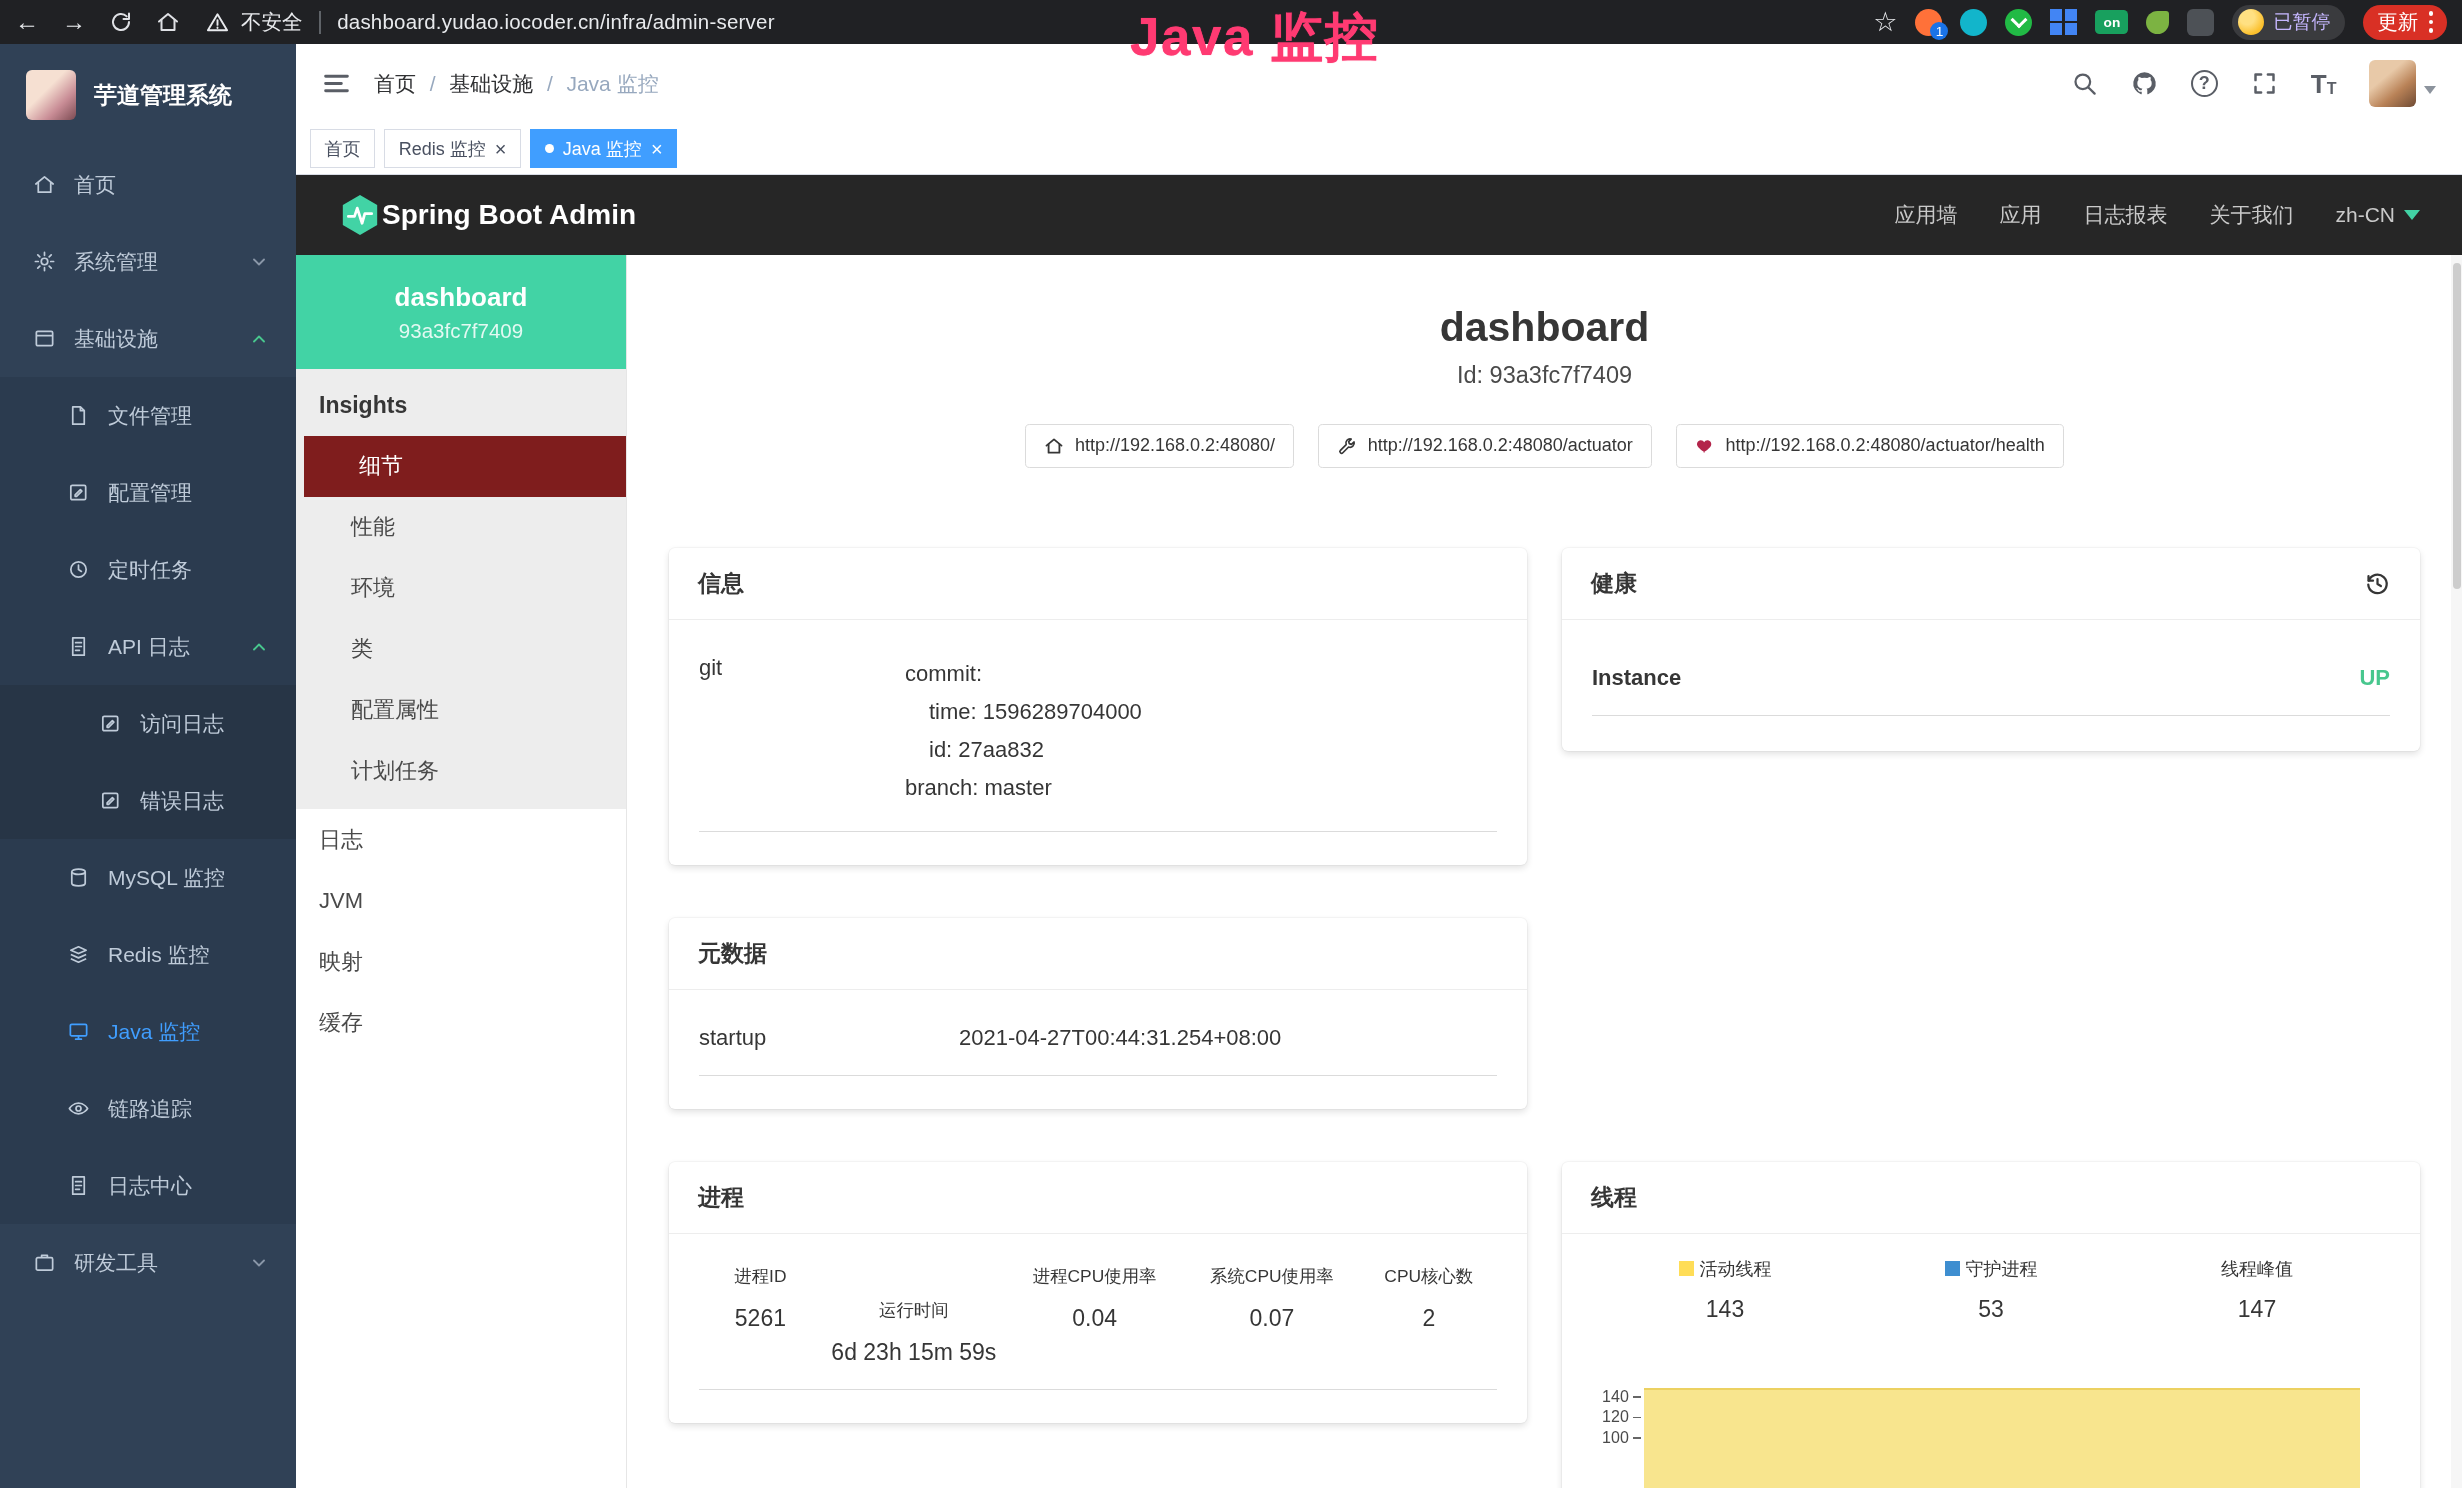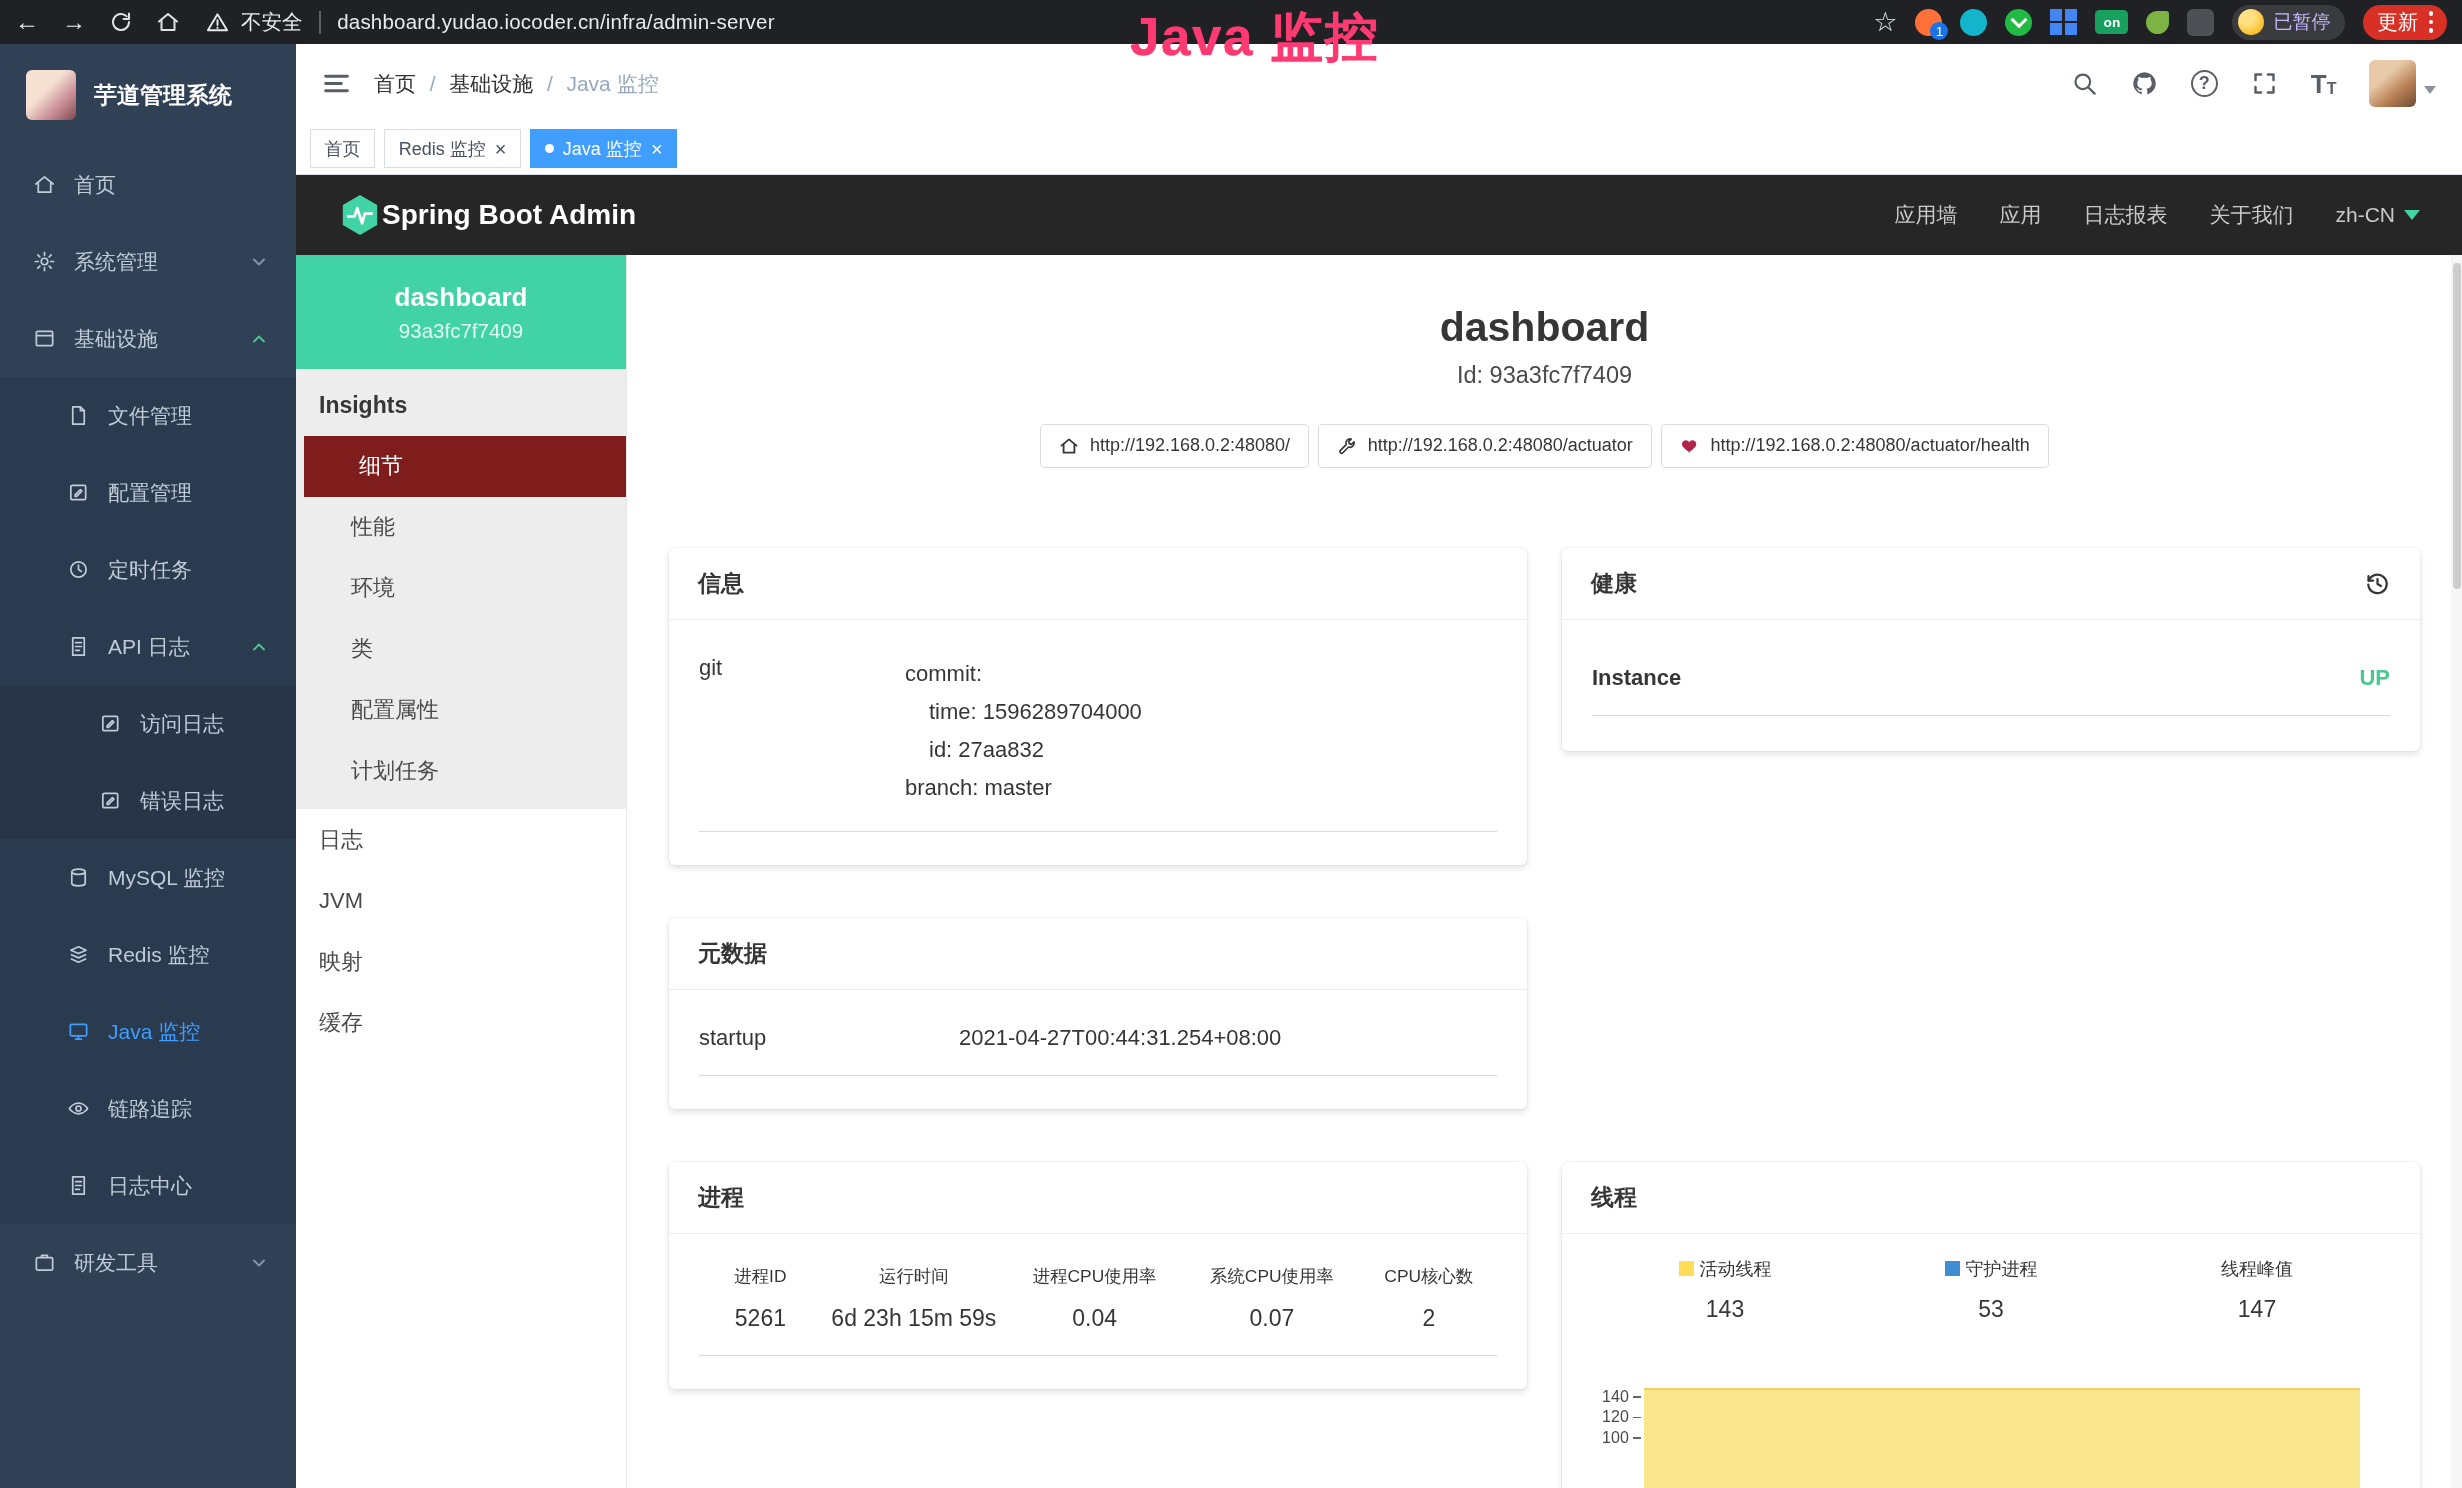--- a/index.html
+++ b/index.html
@@ -95,21 +95,21 @@
   .insights { background:#ededed; padding-bottom:7.6px; }
   .insights-label { padding:23px 23px 16.7px; font-size:23px; font-weight:700; color:#363636; }
   .ins-item { height:61px; display:flex; align-items:center; padding-left:55px; font-size:22px; color:#4a4a4a; cursor:pointer; }
   .ins-item.active { background:#7f1d1d; color:#fff;margin-left:8px; }
   .side-item { height:61px; display:flex; align-items:center; padding-left:23px; font-size:22px; color:#4a4a4a; cursor:pointer; }
 
   
   .sba-main { flex:1; min-width:0; padding:0 42px; overflow:hidden; }
   .detail-title { margin-top:49px; text-align:center; font-size:41px; font-weight:700; color:#363636; }
   .detail-id { margin-top:10.6px; text-align:center; font-size:23.5px; color:#4a4a4a; }
-  .links { margin-top:35px; display:flex; justify-content:center; gap:9px; }
+  .links { margin-top:35px; display:flex; justify-content:center; gap:24px; }
   .link-btn { display:flex; align-items:center; gap:10.6px; height:44px; padding:0 18px; border:0.8px solid #dbdbdb; border-radius:4.6px; background:#fff; font-size:18px; color:#363636; cursor:pointer; }
   .link-btn .li { width:20px; height:20px; }
 
   .rows { margin-top:80px; display:flex; flex-direction:column; gap:53px; }
   .row { display:flex; gap:35px; align-items:flex-start; }
   .col { flex:1; min-width:0; }
   .card { background:#fff; border-radius:6px; box-shadow:0 3px 7.6px rgba(10,10,10,.12), 0 0 0 0.8px rgba(10,10,10,.04); }
   .card-head { display:flex; align-items:center; justify-content:space-between; padding:20px 29px; border-bottom:1.5px solid #ededed; font-size:23px; font-weight:700; color:#363636; }
   .card-body { padding:26px 30px 33px; font-size:22px; color:#363636; }
   .hist-ico { width:27px; height:27px; color:#363636; cursor:pointer; }
@@ -121,21 +121,21 @@
   .indent { padding-left:24px; }
 
   .health-body { padding:42px 30px 35px; }
   .h-row { display:flex; justify-content:space-between; border-bottom:0.8px solid #dbdbdb; padding:3px 0 24px; font-weight:700; }
   .up { color:#48c78e; }
 
   .meta-key { width:228px; }
 
   .proc-table { display:flex; text-align:center; border-bottom:0.8px solid #dbdbdb; padding:4.6px 0 23px; }
   .proc-col { flex:1; }
-  .proc-col:nth-child(1){ flex:.9; } .proc-col:nth-child(2){ flex:1.35; }
+  .proc-col:nth-child(1){ flex:.9; } .proc-col:nth-child(2){ flex:1.35;margin-top:34px; }
   .proc-col:nth-child(3){ flex:1.3; } .proc-col:nth-child(4){ flex:1.3; }
   .proc-head { font-size:17.4px; color:#363636; }
   .proc-val { margin-top:16.7px; font-size:23px; }
 
   .threads-body { padding:23px 30px 0; }
   .legend-row { display:flex; text-align:center; }
   .legend-col { flex:1; }
   .legend-label { font-size:18px; color:#363636; display:flex; align-items:center; justify-content:center; gap:6px; }
   .legend-sq { width:15px; height:15px; display:inline-block; }
   .legend-val { margin-top:15px; font-size:23px; }

